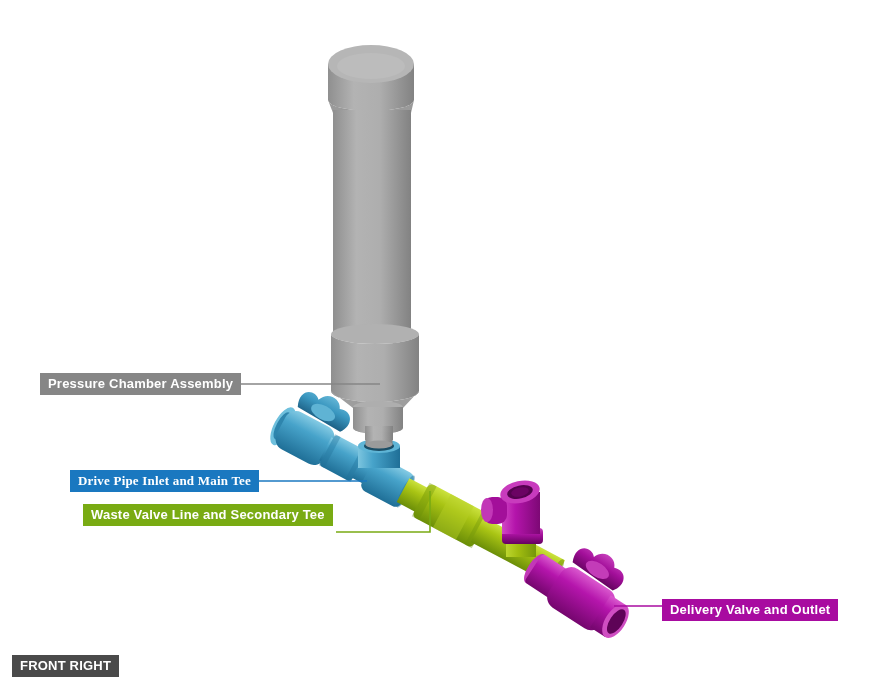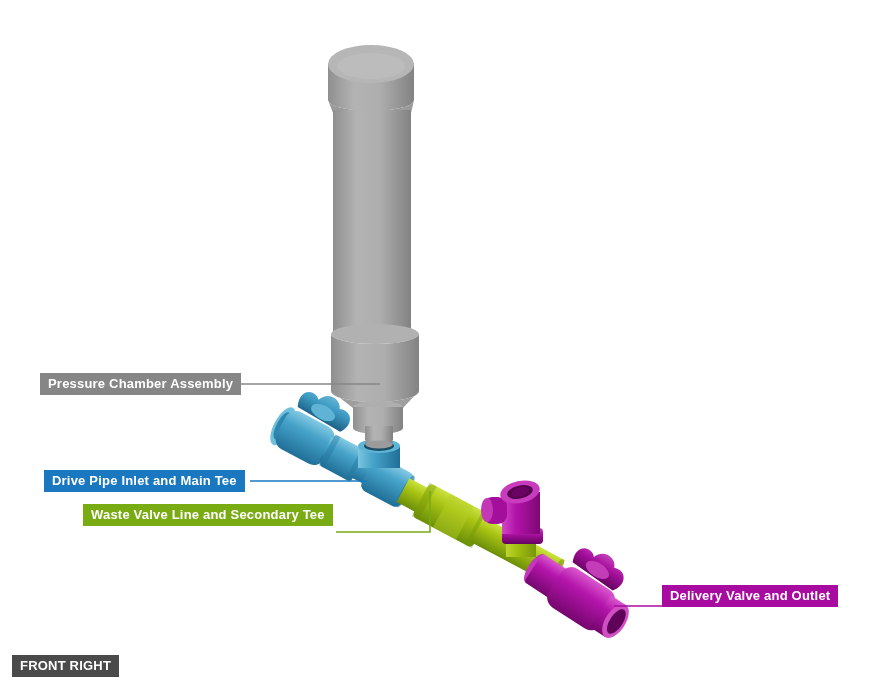--- a/index.html
+++ b/index.html
@@ -8,23 +8,23 @@
     background:var(--c-background,#fff);
     font-family:"Liberation Sans",sans-serif;
   }
   #scene{position:absolute;left:0;top:0;}
   .badge{
     position:absolute;height:22px;line-height:22px;padding:0 8px;
     font-size:13px;font-weight:bold;color:#ffffff;white-space:nowrap;
     letter-spacing:.2px;
   }
   .badge-pressure{left:40px;top:373px;background:var(--c-gray-badge,#868686);}
-  .badge-drive{left:44px;top:470px;background:var(--c-blue-badge,#1a78c0);}
+  .badge-drive{left:70px;top:470px;background:var(--c-blue-badge,#1a78c0);font-family:Liberation Serif, serif;}
   .badge-waste{left:83px;top:504px;background:var(--c-green-badge,#79ab13);}
-  .badge-delivery{left:662px;top:585px;background:var(--c-magenta-badge,#a80ba0);}
+  .badge-delivery{left:662px;top:599px;background:var(--c-magenta-badge,#a80ba0);}
   .badge-view{left:12px;top:655px;background:var(--c-dark-badge,#4a4a4a);}
   .leader{fill:none;stroke-width:1.6px;}
   .leader-gray{stroke:var(--c-gray-badge,#868686);}
   .leader-blue{stroke:var(--c-blue-badge,#1a78c0);}
   .leader-green{stroke:var(--c-green-badge,#79ab13);}
   .leader-magenta{stroke:var(--c-magenta-badge,#a80ba0);}
 </style>
 </head>
 <body>
 

